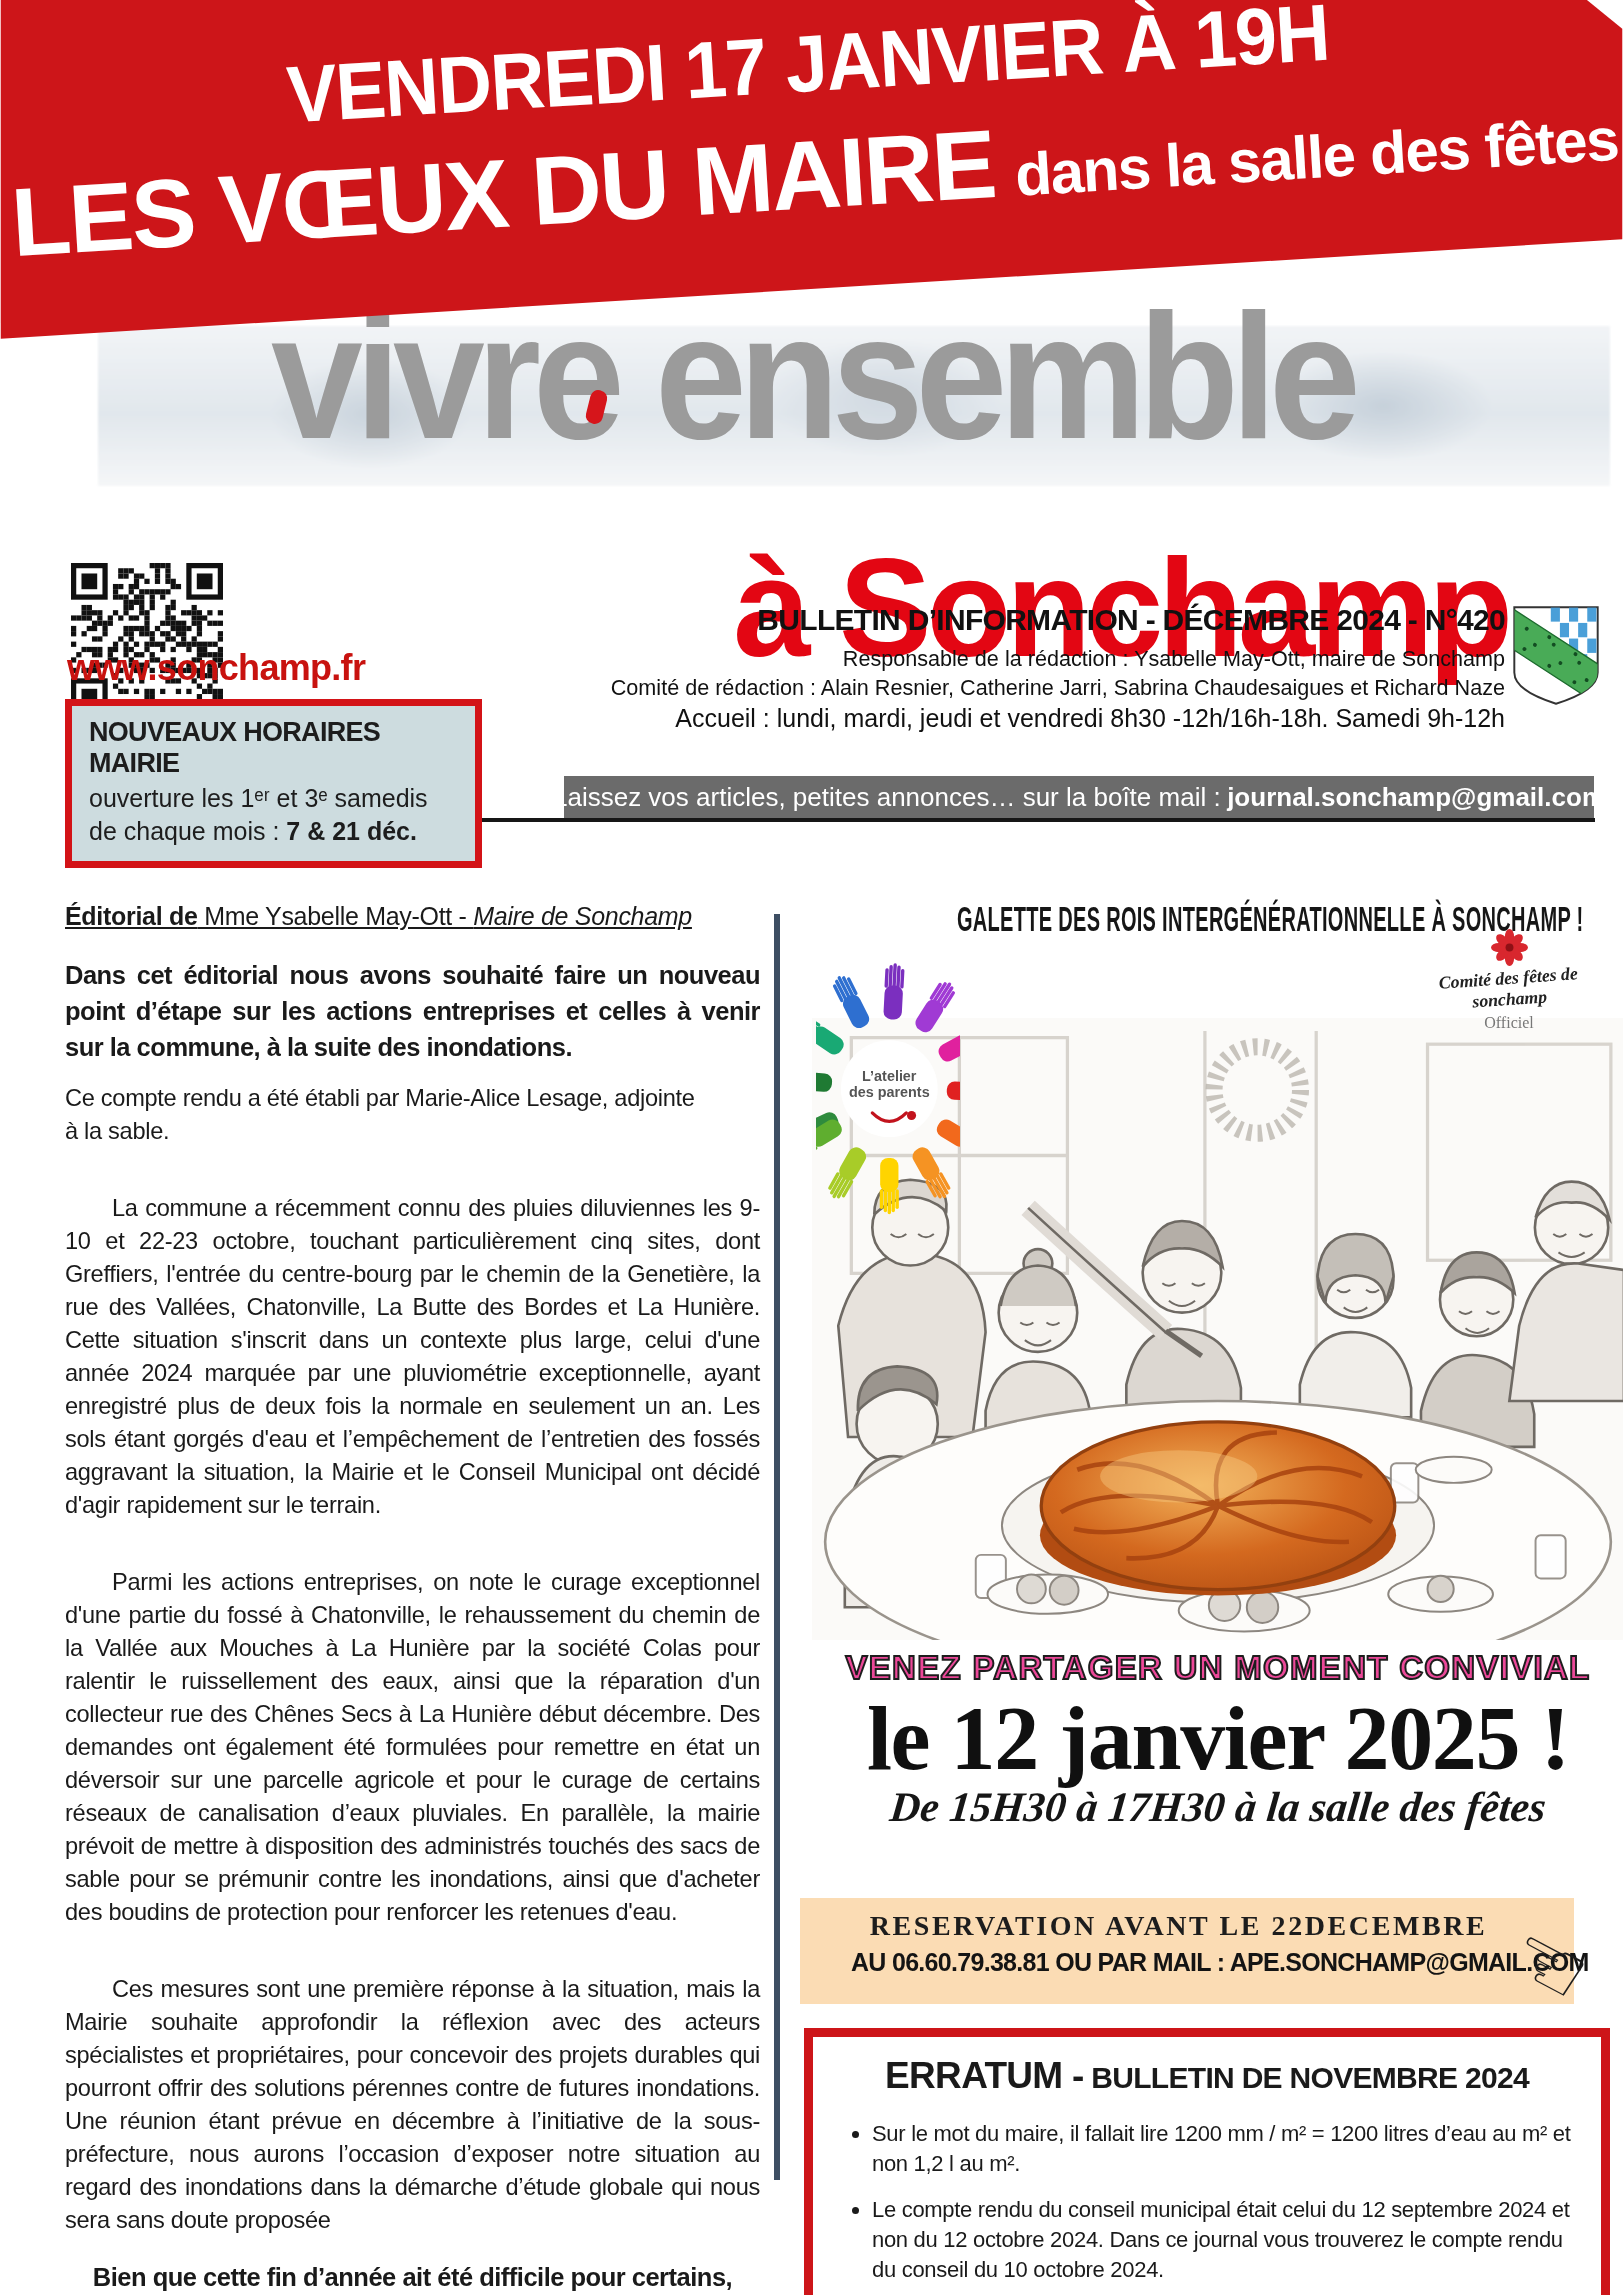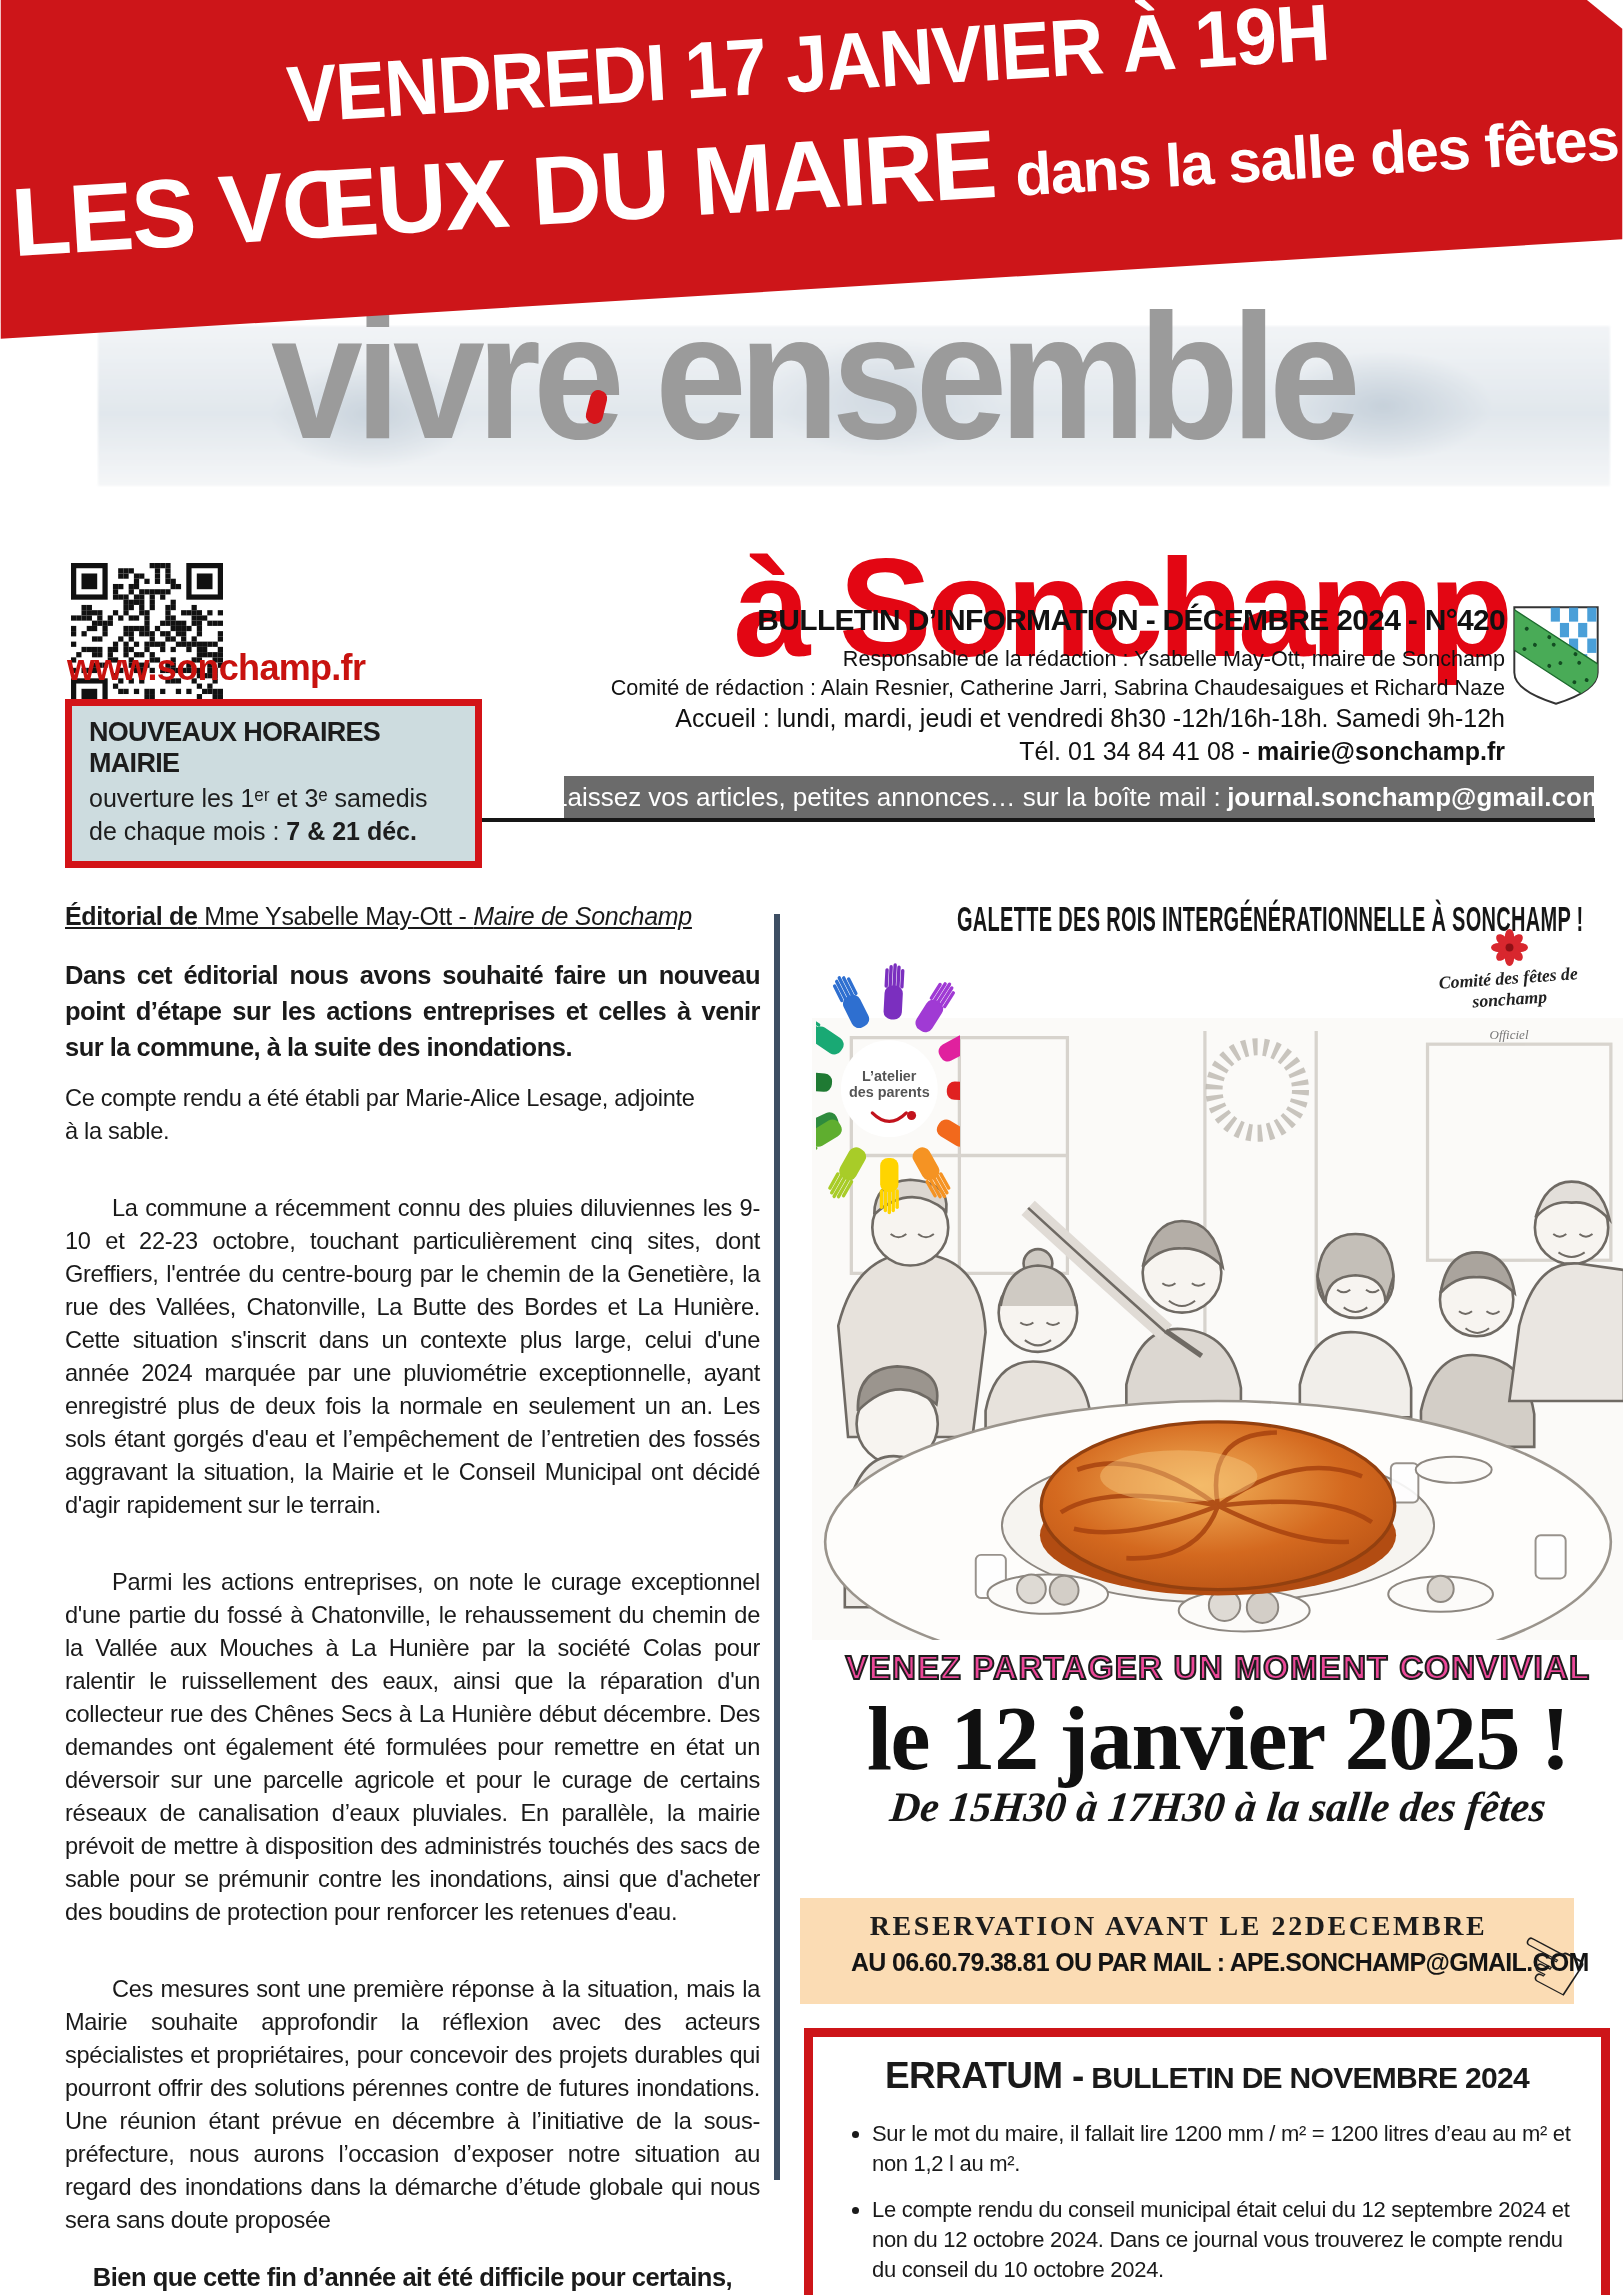--- a/index.html
+++ b/index.html
@@ -66,21 +66,21 @@
   .ed-close{font-size:25.5px;line-height:36px;font-weight:800;text-align:center;letter-spacing:-0.5px;margin-top:22px;}
 
   
   .poster-title{left:957px;top:899px;width:583px;z-index:4;text-align:center;font-size:20px;font-weight:700;
     letter-spacing:0.3px;white-space:nowrap;transform:scaleY(1.75);transform-origin:top;color:#161616;}
   .hands-logo{left:816px;top:922px;z-index:4;}
   .comite{left:1401px;top:929px;width:216px;z-index:4;text-align:center;}
   .comite .flower{font-size:0;}
   .comite .script{font-family:"Liberation Serif","DejaVu Serif",serif;font-style:italic;font-weight:700;
     font-size:17.7px;color:#222;transform:rotate(-4deg);}
-  .comite .sub{font-family:"Liberation Serif","DejaVu Serif",serif;font-style:italic;font-size:13px;color:#777;margin-top:17px;}
+  .comite .sub{font-family:"Liberation Serif","DejaVu Serif",serif;font-size:16px;color:#777;margin-top:4px;}
   .scene{left:812px;top:1018px;z-index:3;}
 
   .venez{left:812px;top:1649px;width:812px;z-index:4;text-align:center;font-size:33px;font-weight:800;
     letter-spacing:1.3px;color:#ec4899;-webkit-text-stroke:2px #1d1d1d;white-space:nowrap;}
   .bigdate{left:812px;top:1687px;width:812px;z-index:4;text-align:center;
     font-family:"Liberation Serif","DejaVu Serif",serif;font-size:90px;font-weight:700;color:#101010;letter-spacing:-1.3px;}
   .scriptline{left:812px;top:1783px;width:812px;z-index:4;text-align:center;
     font-family:"Liberation Serif","DejaVu Serif",serif;font-style:italic;font-weight:700;font-size:42px;
     color:#161616;transform:skewX(-6deg);white-space:nowrap;}
 
@@ -431,23 +431,20 @@
     <div class="b">
       <span>ouverture les 1ᵉʳ et 3ᵉ samedis de chaque mois : </span><strong>7 &amp; 21 déc.</strong>
     </div>
   </div>
 
   <div class="abs info">
     <div class="l1">BULLETIN D’INFORMATION - DÉCEMBRE 2024 - N°420</div>
     <div class="l2">Responsable de la rédaction : Ysabelle May-Ott, maire de Sonchamp</div>
     <div class="l3">Comité de rédaction : Alain Resnier, Catherine Jarri, Sabrina Chaudesaigues et Richard Naze</div>
     <div class="l4">Accueil : lundi, mardi, jeudi et vendredi 8h30 -12h/16h-18h. Samedi 9h-12h</div>
-    <div class="l5">
-      <span>Tél. 01 34 84 41 08  - </span><strong>mairie@sonchamp.fr</strong>
-    </div>
   </div>
 
   <svg class="abs shield" width="86" height="99" viewBox="0 0 132 152">
     <defs>
         <clipPath id="shieldclip">
           <path d="M2,2 h128 v100 q0,28 -64,48 q-64,-20 -64,-48 z"></path>
         </clipPath>
       </defs>
     <path d="M2,2 h128 v100 q0,28 -64,48 q-64,-20 -64,-48 z" fill="#ffffff" stroke="#333" stroke-width="3"></path>
     <g clip-path="url(#shieldclip)">

